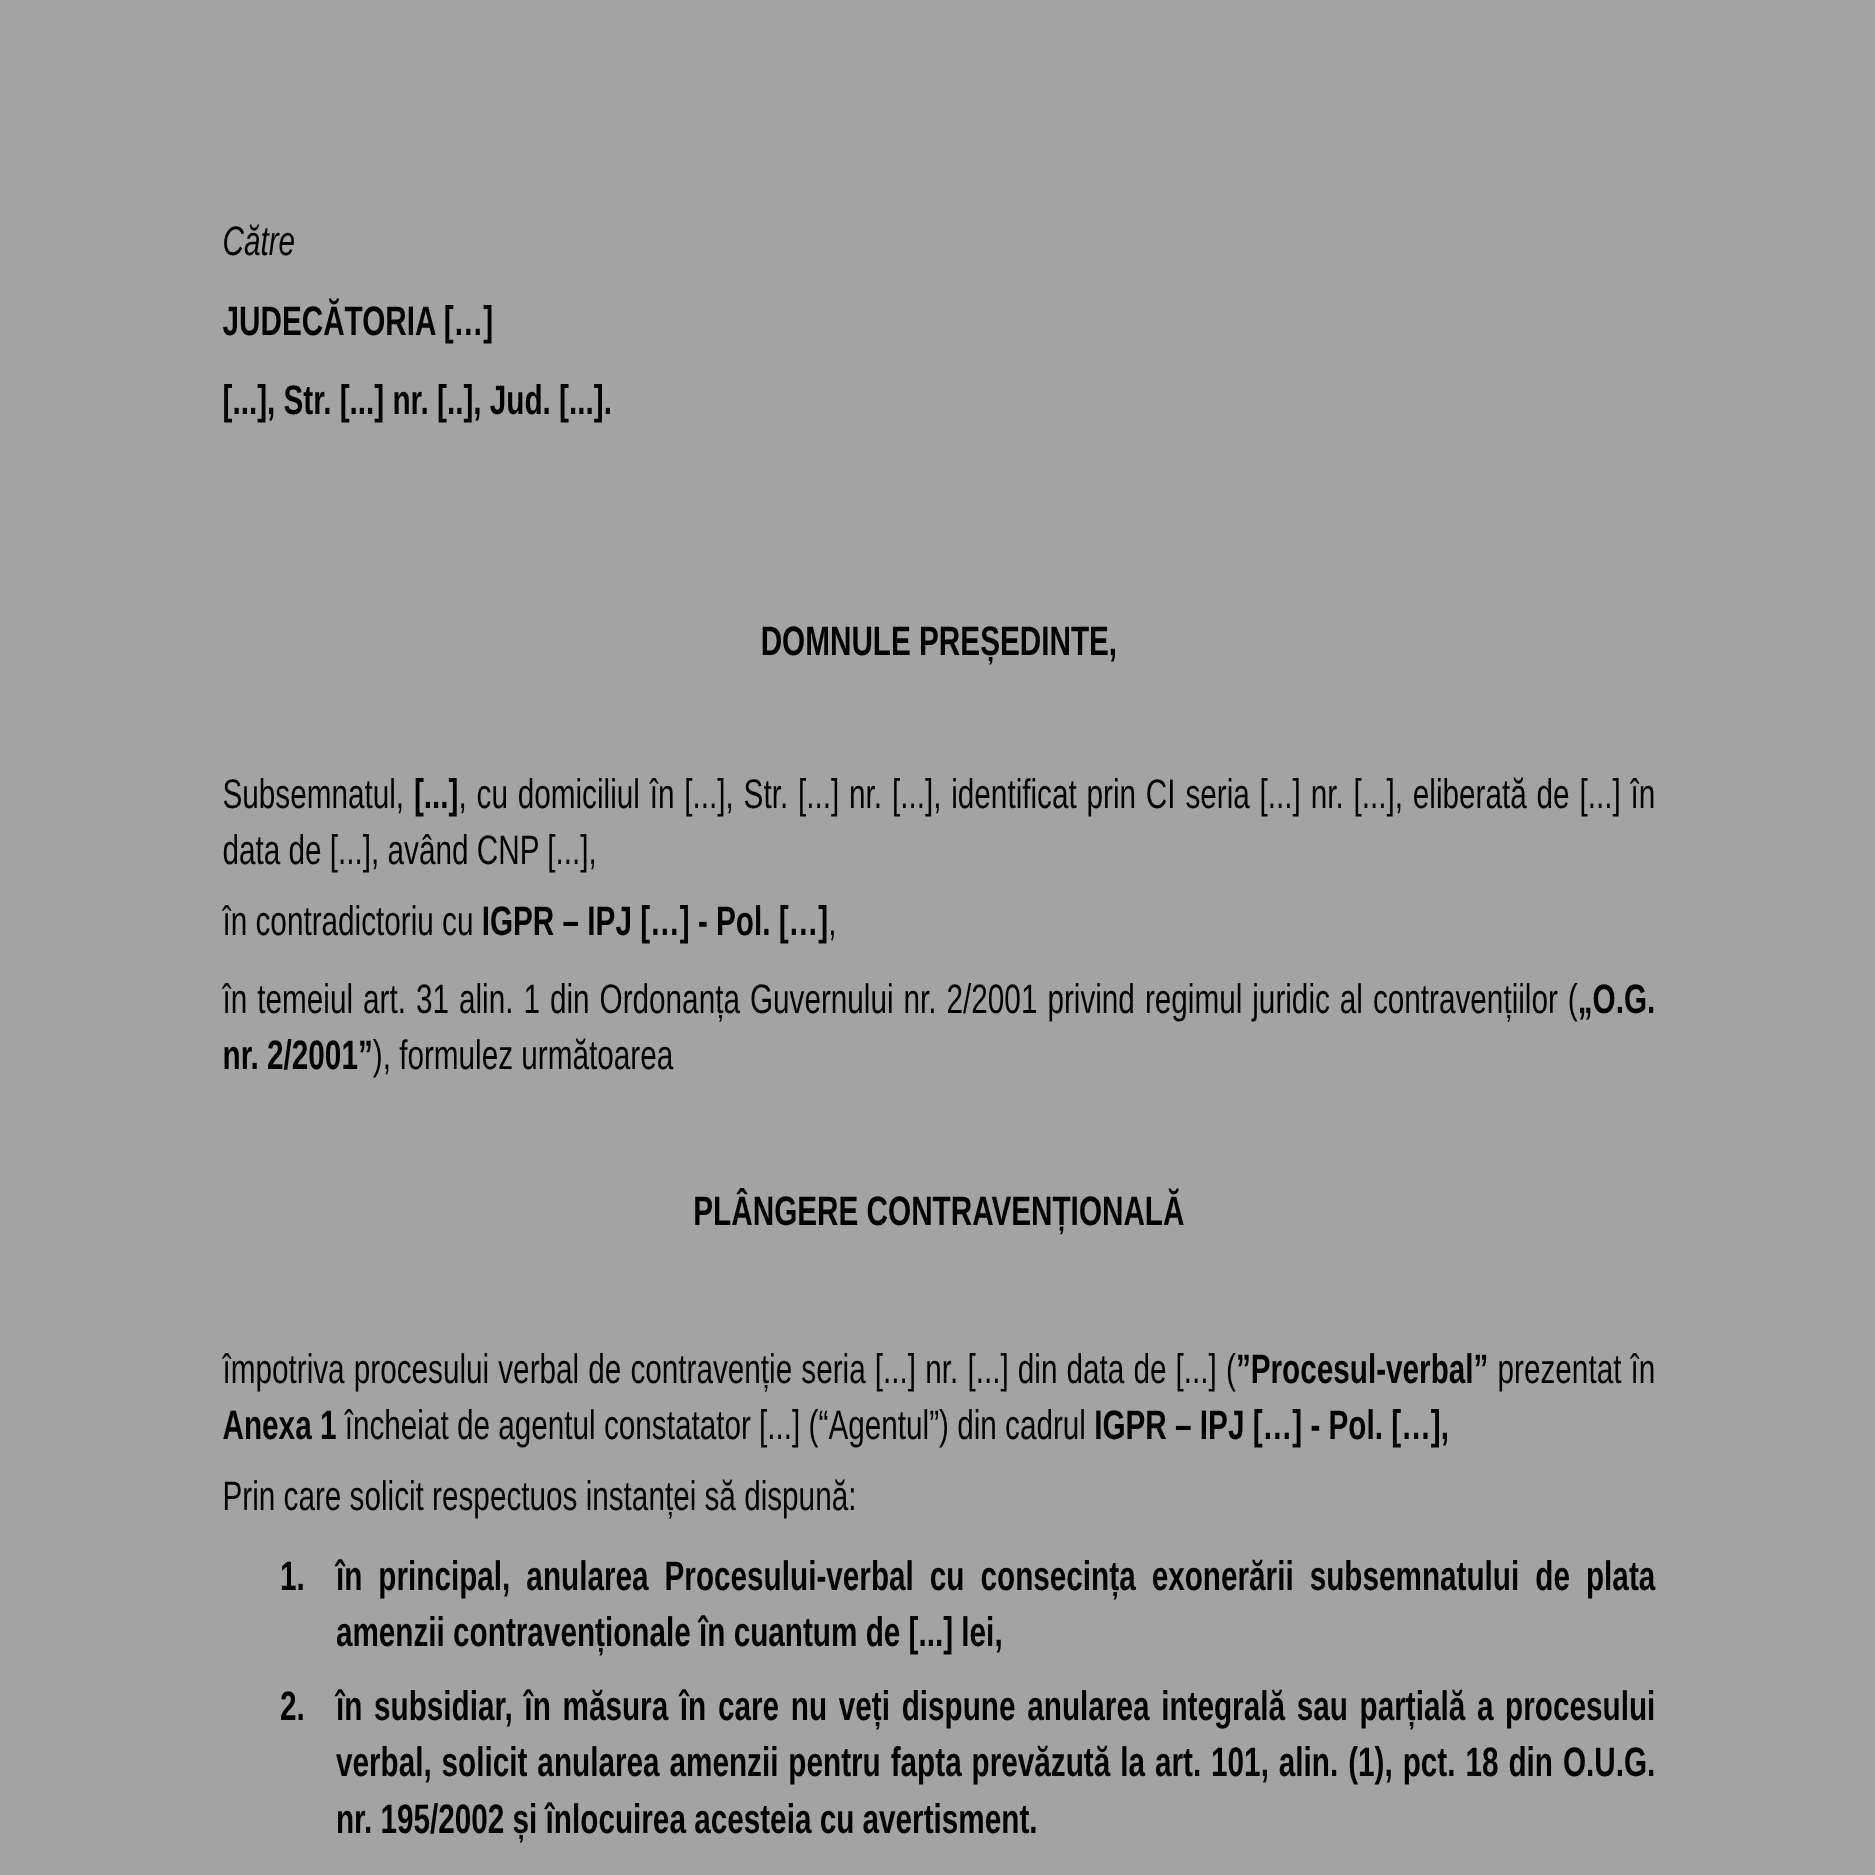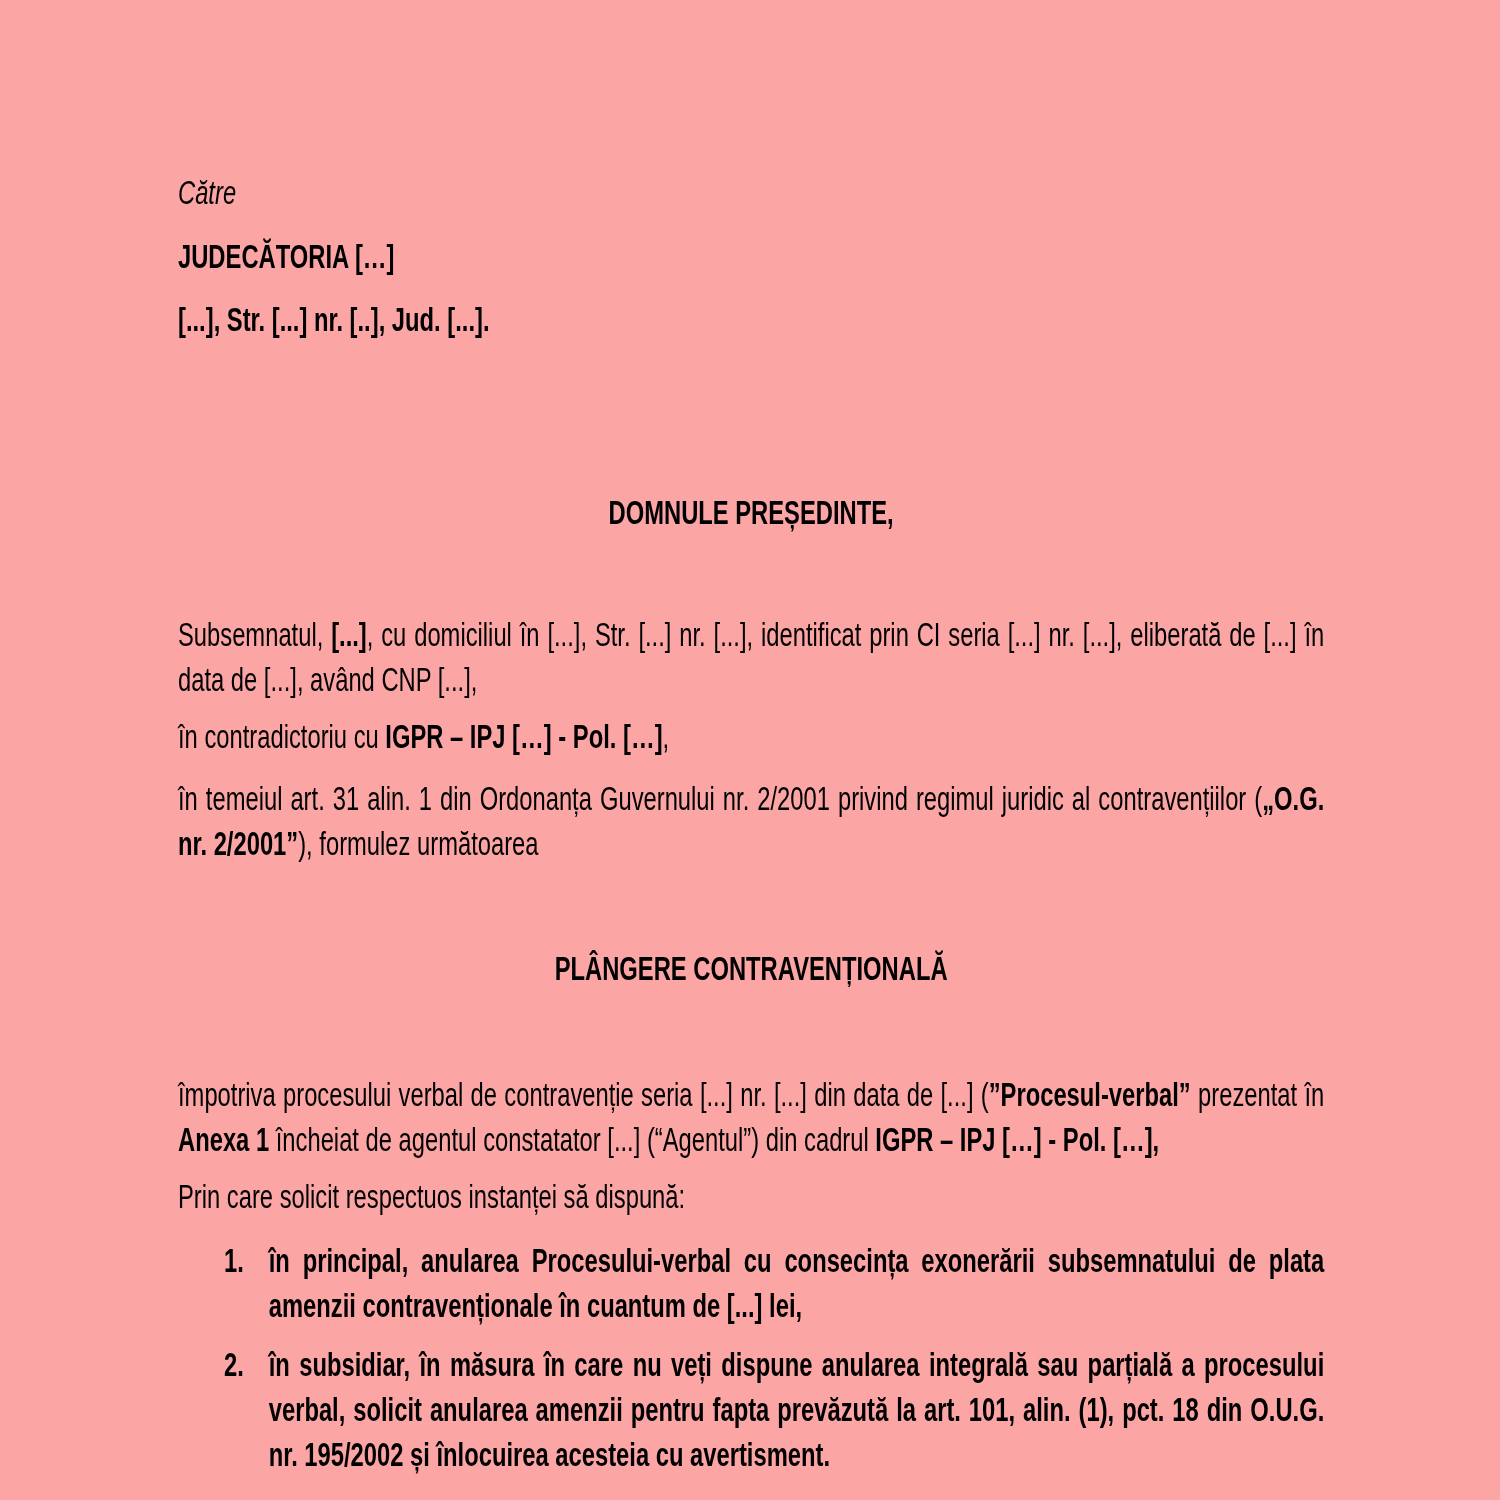--- a/index.html
+++ b/index.html
@@ -10,21 +10,21 @@
   body {
     width: 1500px;
     height: 1500px;
     font-family: "Liberation Sans", sans-serif;
     color: #000000;
   }
   .page {
     position: relative;
     width: 1500px;
     height: 1500px;
-    background: #fca5a5;
+    background: #a3a3a3;
     overflow: hidden;
   }
   
   .content {
     position: absolute;
     left: 178px;
     top: 170px;
     width: 1592px;              
     transform: scaleX(0.72);
     transform-origin: 0 0;

